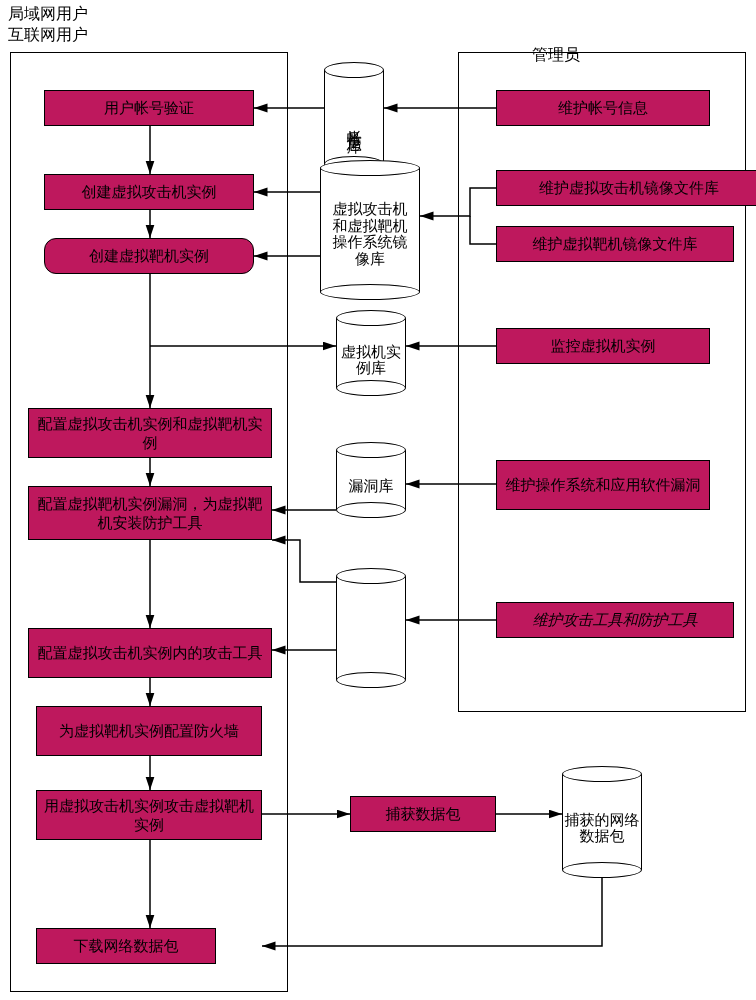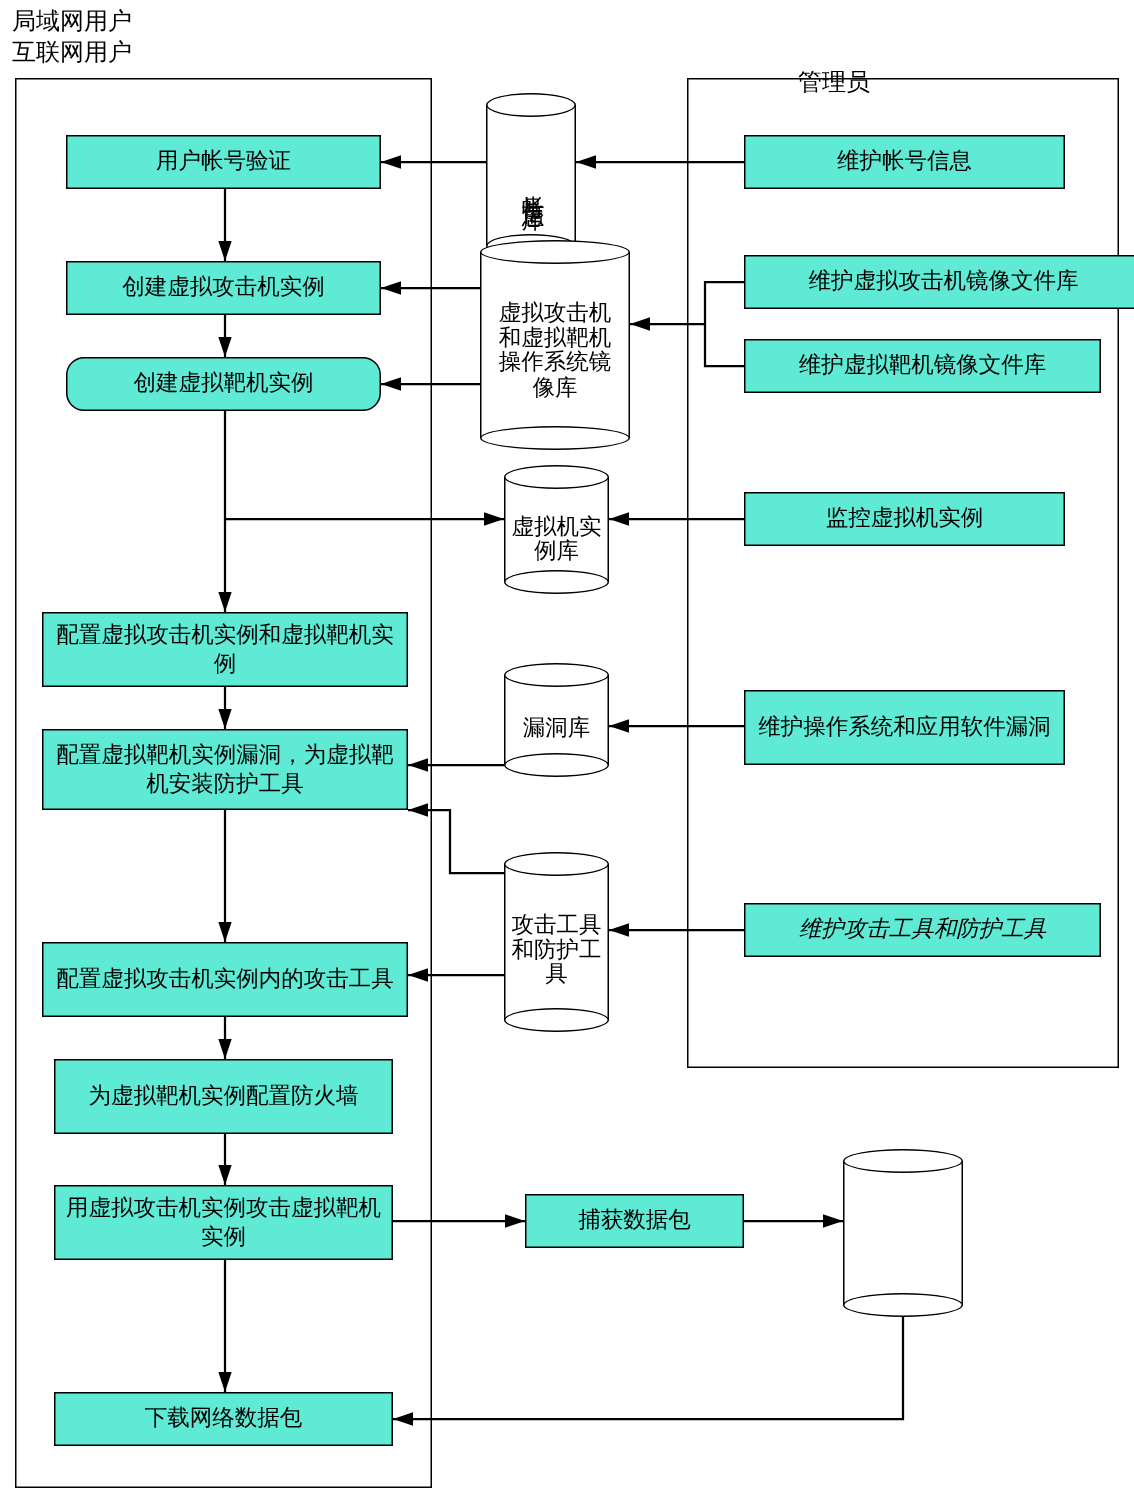--- a/index.html
+++ b/index.html
@@ -24,21 +24,21 @@
   }
   .box {
     position: absolute;
     border: 1.5px solid #000;
     text-align: center;
     display: flex;
     align-items: center;
     justify-content: center;
     padding: 2px 4px;
     line-height: 1.3;
-    background: #5eead4;
+    background: #be185d;
   }
   .cyl {
     position: absolute;
   }
   .cyl .body {
     position: absolute;
     border-left: 1.5px solid #000;
     border-right: 1.5px solid #000;
     background: #fff;
     left: 0; right: 0;
@@ -78,21 +78,21 @@
 <div class="big-box" style="left:458px; top:52px; width:288px; height:660px;"></div>
 
 <div class="box" style="left:44px; top:90px; width:210px; height:36px;">用户帐号验证</div>
 <div class="box" style="left:44px; top:174px; width:210px; height:36px;">创建虚拟攻击机实例</div>
 <div class="box" style="left:44px; top:238px; width:210px; height:36px;border-radius:12px;">创建虚拟靶机实例</div>
 <div class="box" style="left:28px; top:408px; width:244px; height:50px;">配置虚拟攻击机实例和虚拟靶机实例</div>
 <div class="box" style="left:28px; top:486px; width:244px; height:54px;">配置虚拟靶机实例漏洞，为虚拟靶机安装防护工具</div>
 <div class="box" style="left:28px; top:628px; width:244px; height:50px;">配置虚拟攻击机实例内的攻击工具</div>
 <div class="box" style="left:36px; top:706px; width:226px; height:50px;">为虚拟靶机实例配置防火墙</div>
 <div class="box" style="left:36px; top:790px; width:226px; height:50px;">用虚拟攻击机实例攻击虚拟靶机实例</div>
-<div class="box" style="left:36px; top:928px; width:226px; height:36px;">下载网络数据包</div>
+<div class="box" style="left:36px; top:928px; width:180px; height:36px;">下载网络数据包</div>
 
 <div class="box" style="left:496px; top:90px; width:214px; height:36px;text-align:right;">维护帐号信息</div>
 <div class="box" style="left:496px; top:170px; width:266px; height:36px;">维护虚拟攻击机镜像文件库</div>
 <div class="box" style="left:496px; top:226px; width:238px; height:36px;">维护虚拟靶机镜像文件库</div>
 <div class="box" style="left:496px; top:328px; width:214px; height:36px;">监控虚拟机实例</div>
 <div class="box" style="left:496px; top:460px; width:214px; height:50px;">维护操作系统和应用软件漏洞</div>
 <div class="box" style="left:496px; top:602px; width:238px; height:36px;font-style:italic;">维护攻击工具和防护工具</div>
 
 <div class="box" style="left:350px; top:796px; width:146px; height:36px;">捕获数据包</div>
 
@@ -121,27 +121,27 @@
   <div class="body" style="top:8px; height:60px;"></div>
   <div class="ellipse" style="top:0; height:16px;"></div>
   <div class="ellipse" style="top:60px; height:16px;"></div>
   <div class="label" style="top:20px; height:48px;">漏洞库</div>
 </div>
 
 <div class="cyl" style="left:336px; top:568px; width:70px; height:120px;">
   <div class="body" style="top:8px; height:104px;"></div>
   <div class="ellipse" style="top:0; height:16px;"></div>
   <div class="ellipse" style="top:104px; height:16px;"></div>
-  <div class="label" style="top:20px; height:92px; padding:0 4px;">攻击工具和防护工具</div>
 </div>
 
 <div class="cyl" style="left:562px; top:766px; width:80px; height:112px;">
   <div class="body" style="top:8px; height:96px;"></div>
   <div class="ellipse" style="top:0; height:16px;"></div>
   <div class="ellipse" style="top:96px; height:16px;"></div>
+  <div class="label" style="top:20px; height:84px;">捕获的网络数据包</div>
 </div>
 
 <svg class="arrows">
   <defs>
     <marker id="ah" markerWidth="10" markerHeight="10" refX="9" refY="3" orient="auto" markerUnits="strokeWidth">
       <path d="M0,0 L9,3 L0,6 Z" fill="#000"></path>
     </marker>
   </defs>
 
   <line x1="150" y1="126" x2="150" y2="174" stroke="#000" stroke-width="1.5" marker-end="url(#ah)"></line>

